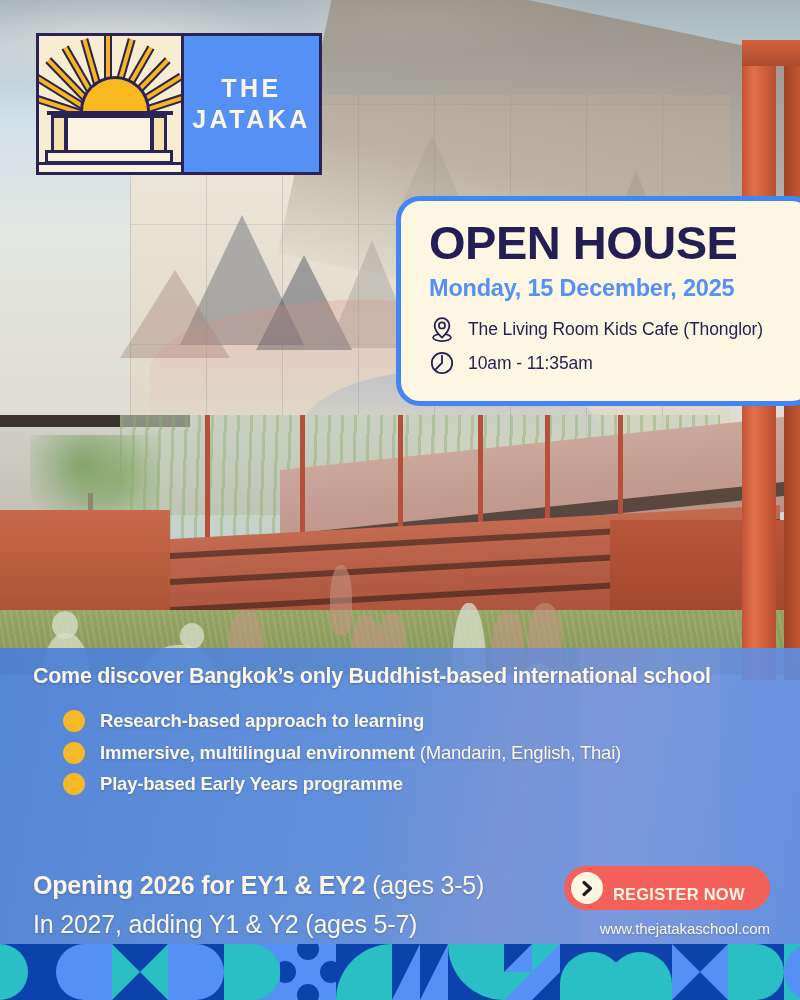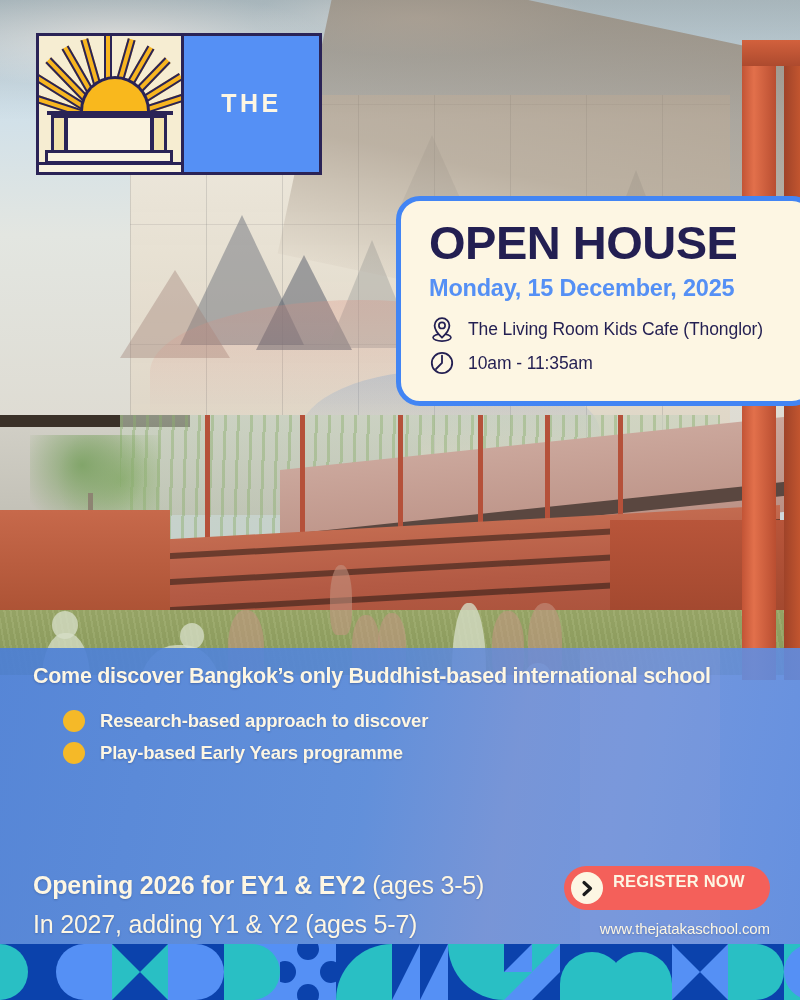--- a/index.html
+++ b/index.html
@@ -213,21 +213,21 @@
   .dot { width:22px; height:22px; border-radius:50%; background:#f5b928; flex:0 0 22px; }
   .btxt { color:#fdf6e3; font-size:18.5px; letter-spacing:-.2px; text-shadow:0 1px 2px rgba(30,50,100,.3); }
   .btxt b { font-weight:700; }
   .opening {
     position:absolute; left:33px; top:218px; color:#fdf6e3; font-size:25px;
     letter-spacing:-.2px; line-height:1.55; text-shadow:0 1px 2px rgba(30,50,100,.3);
   }
   .opening b { font-weight:700; }
   .cta-wrap { position:absolute; left:564px; top:218px; width:206px; }
   .cta {
-    display:flex; align-items:flex-start; gap:10px;
+    display:flex; align-items:flex-end; gap:10px;
     background:#f4605a; border-radius:26px; padding:6px 16px 6px 7px;
   }
   .cta-circle {
     width:32px; height:32px; border-radius:50%; background:#fdf6e3;
     display:flex; align-items:center; justify-content:center; flex:0 0 32px;
   }
   .cta-label { color:#fdf6e3; font-weight:700; font-size:16.5px; letter-spacing:.2px; }
   .url {
     margin-top:10px; text-align:right; color:#fdf6e3; font-size:15px;
     letter-spacing:-.1px; text-shadow:0 1px 2px rgba(30,50,100,.3);
@@ -322,20 +322,21 @@
       <div class="sun-half"></div>
       <div class="sun-line"></div>
       <div class="pillar-l"></div>
       <div class="pillar-r"></div>
       <div class="plinth-top"></div>
       <div class="plinth-mid"></div>
       <div class="plinth-bot"></div>
     </div>
     <div class="logo-text">
       <span>THE</span>
+      <span>JATAKA</span>
     </div>
   </div>
 
   <div class="card">
     <h1>OPEN HOUSE</h1>
     <div class="date">Monday, 15 December, 2025</div>
     <div class="info">
       <div class="info-row">
         <svg class="ico" viewBox="0 0 26 28">
           <ellipse cx="13" cy="22.5" rx="9" ry="3.6" fill="none" stroke="#231f52" stroke-width="1.6"></ellipse>
@@ -353,21 +354,25 @@
       </div>
     </div>
   </div>
 
   <div class="band">
     <div class="headline">Come discover Bangkok’s only Buddhist-based international school</div>
 
     <div class="bullets">
       <div class="bullet">
         <span class="dot"></span>
-        <span class="btxt"><b>Research-based approach to discover</b><span></span></span>
+        <span class="btxt"><b>Research-based approach to learning</b><span></span></span>
+      </div>
+      <div class="bullet">
+        <span class="dot"></span>
+        <span class="btxt"><b>Immersive, multilingual environment</b><span> (Mandarin, English, Thai)</span></span>
       </div>
       <div class="bullet">
         <span class="dot"></span>
         <span class="btxt"><b>Play-based Early Years programme</b><span></span></span>
       </div>
     </div>
 
     <div class="opening">
       <div><b>Opening 2026 for EY1 &amp; EY2</b><span> (ages 3-5)</span></div>
       <div>In 2027, adding Y1 &amp; Y2 (ages 5-7)</div>

